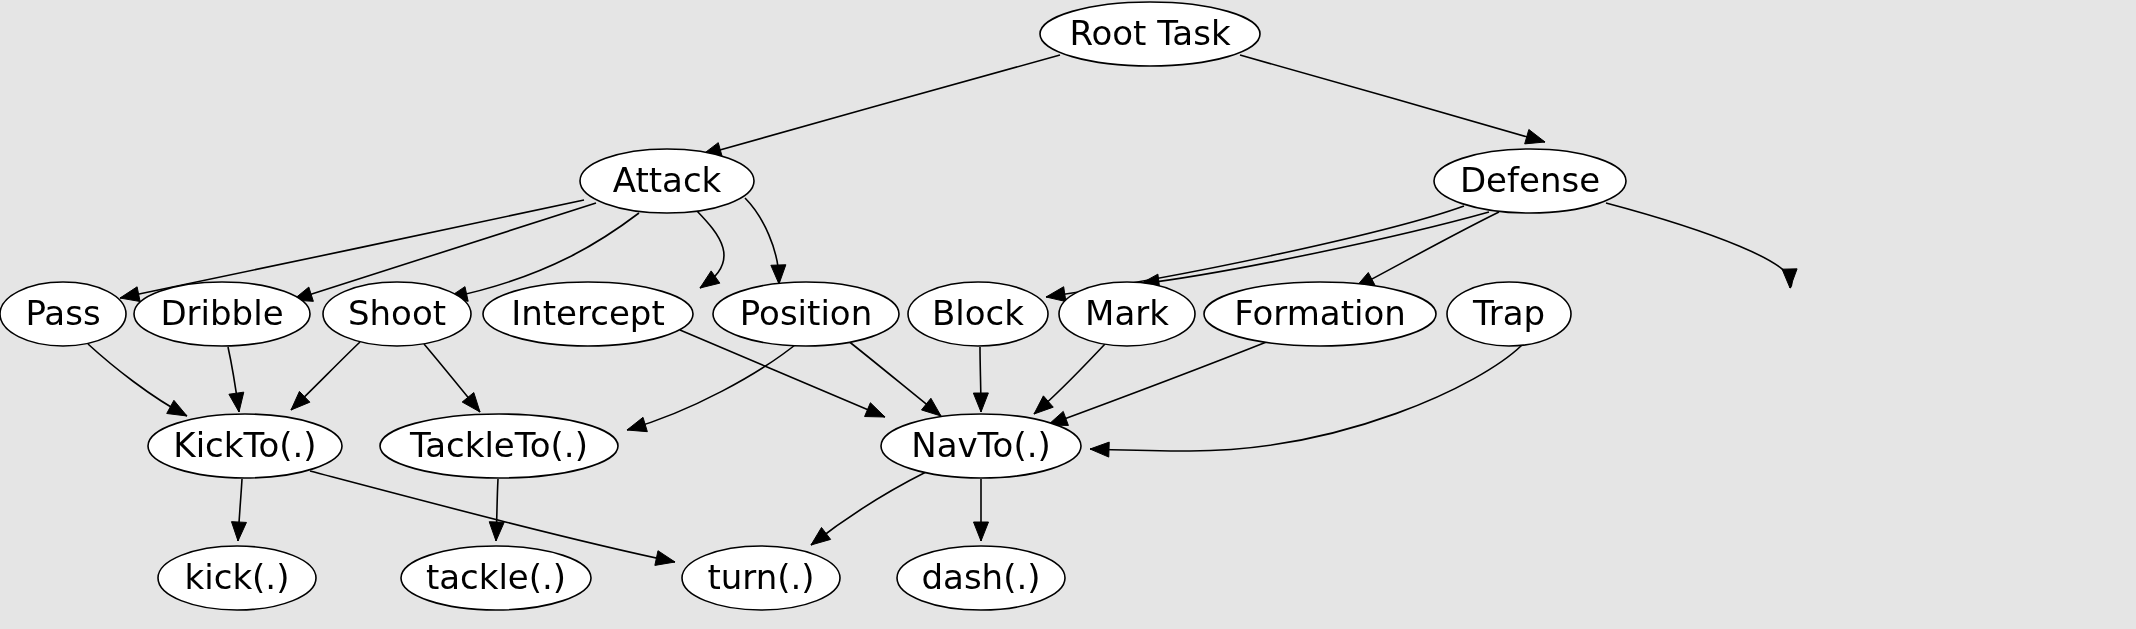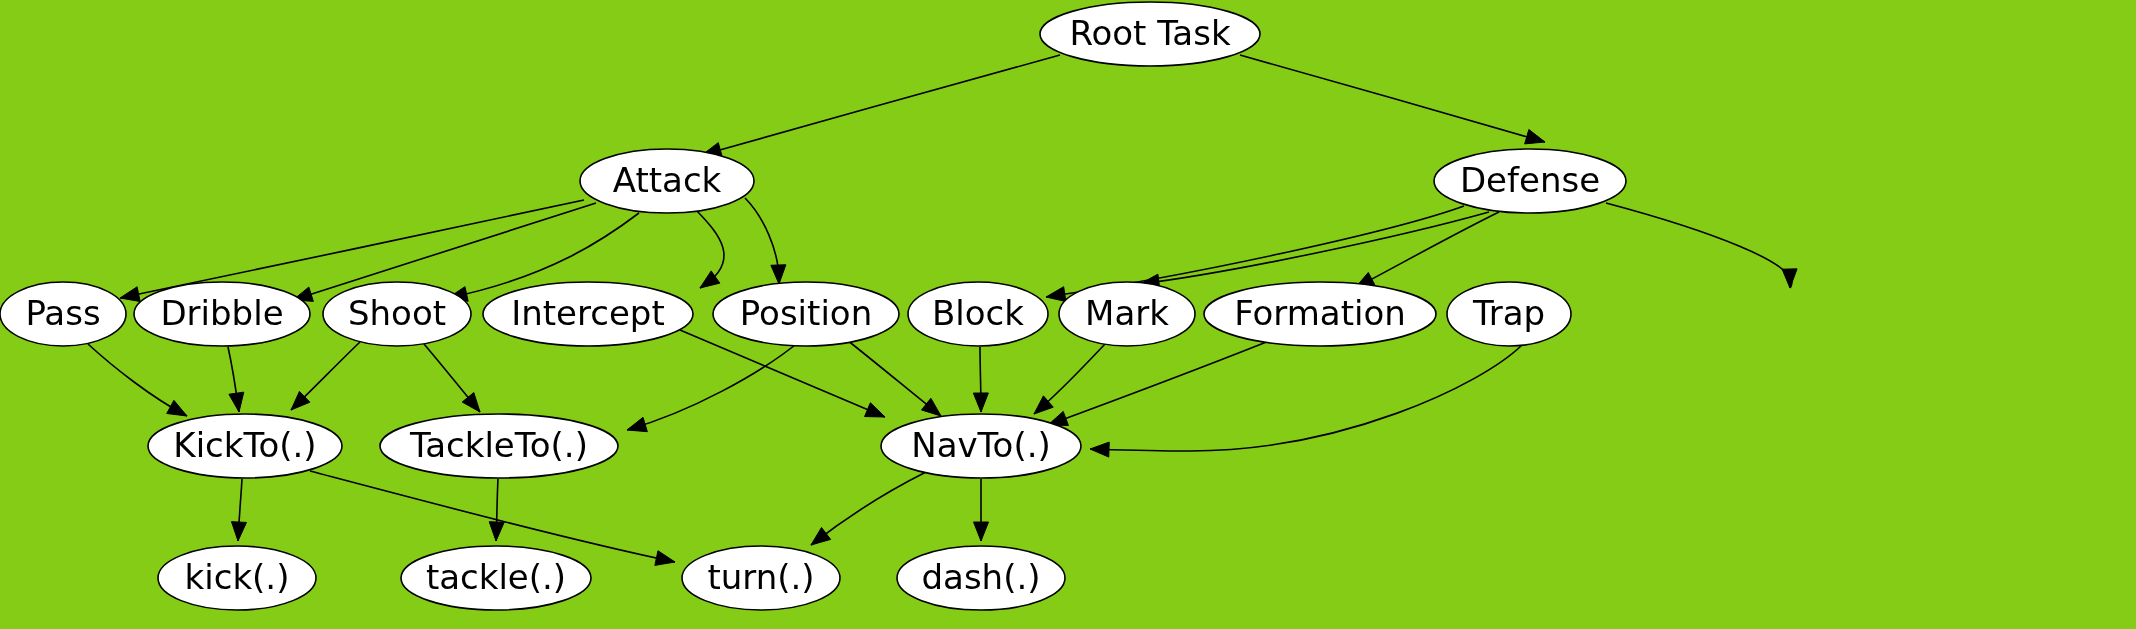--- a/index.html
+++ b/index.html
@@ -4,21 +4,21 @@
 <style>
   html, body {
     margin: 0;
     padding: 0;
     background: #ffffff;
   }
   #canvas {
     position: relative;
     width: 2136px;
     height: 629px;
-    background: #84cc16;
+    background: #e5e5e5;
     overflow: hidden;
     font-family: "DejaVu Sans", sans-serif;
   }
   #graph-svg {
     position: absolute;
     left: 0;
     top: 0;
     width: 2136px;
     height: 629px;
   }

